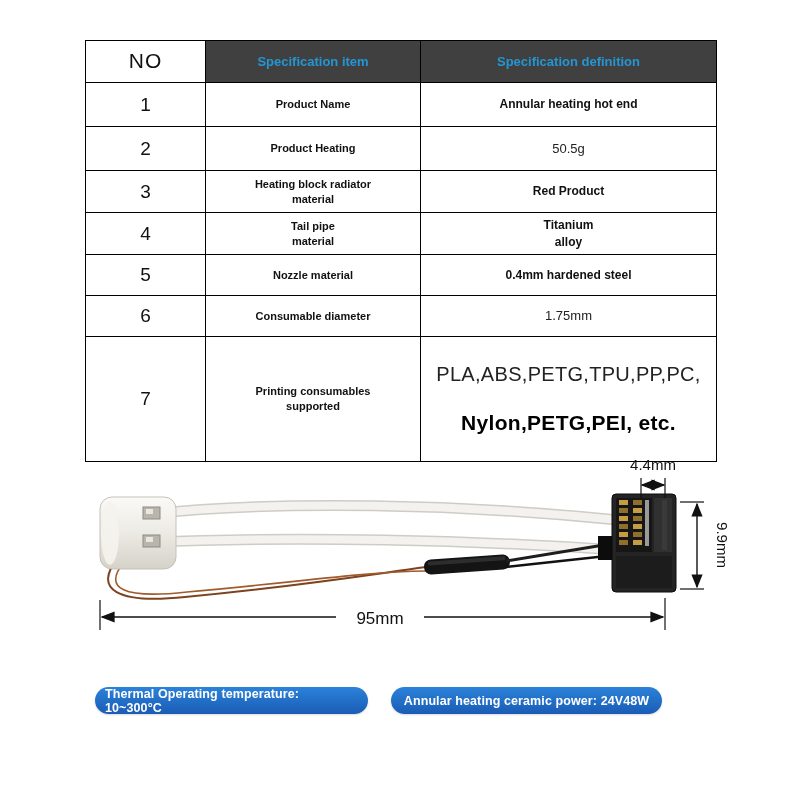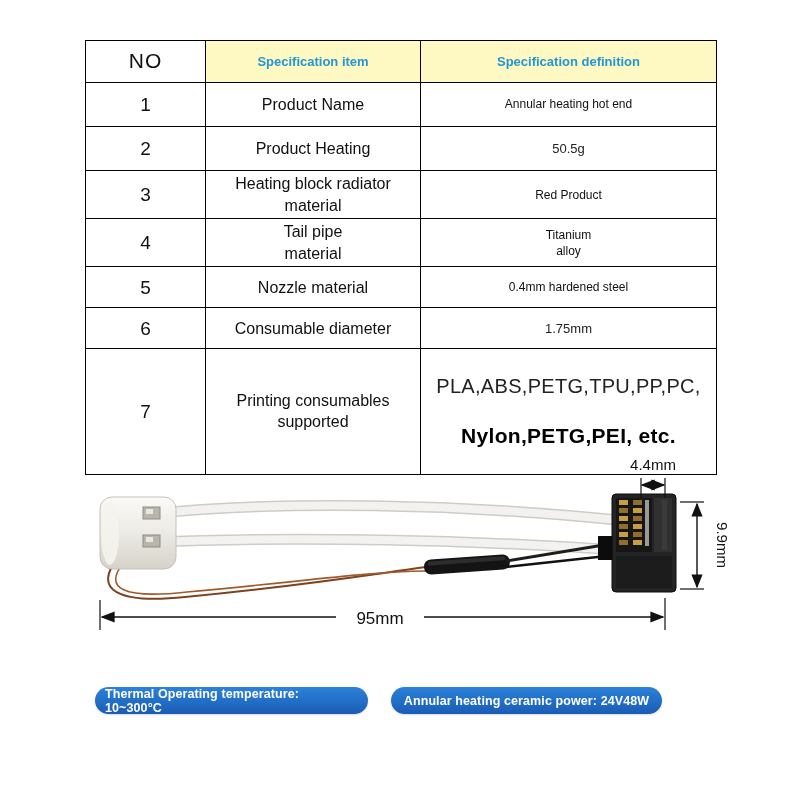--- a/index.html
+++ b/index.html
@@ -12,24 +12,24 @@
   .page { position:absolute; left:0; top:0; width:800px; height:800px; background:#fff; overflow:hidden; }
 
   
   table.spec { position:absolute; left:85px; top:40px; border-collapse:collapse; table-layout:fixed; }
   .spec td {
     border:1.6px solid #000;
     text-align:center; vertical-align:middle;
     white-space:pre-line; line-height:1.35; padding:2px 6px;
   }
   .h-no   { font-size:21px; font-weight:400; letter-spacing:1px; }
-  .h-blue { background:#fef9c3; color:#2396d3; font-weight:700; font-size:13px; }
+  .h-blue { background:#404040; color:#2396d3; font-weight:700; font-size:13px; }
   .no-cell   { font-size:19px; font-weight:400; }
-  .item-cell { font-size:16px; font-weight:400; }
-  .def-bold  { font-size:12px; font-weight:400;margin-left:24px; }
+  .item-cell { font-size:11px; font-weight:700; }
+  .def-bold  { font-size:12px; font-weight:700;margin-left:24px; }
   .def-big   { font-size:13px; font-weight:400; color:#222; }
   .r7-l1 { display:block; font-size:20px; font-weight:400; color:#222; letter-spacing:0.3px; }
   .r7-l2 { display:block; font-size:21px; font-weight:700; color:#000; letter-spacing:0.3px; }
 
   
   svg.photo { position:absolute; left:0; top:440px; }
   svg.photo text { font-family:"Liberation Sans","DejaVu Sans",sans-serif; }
 
   
   .badge {

